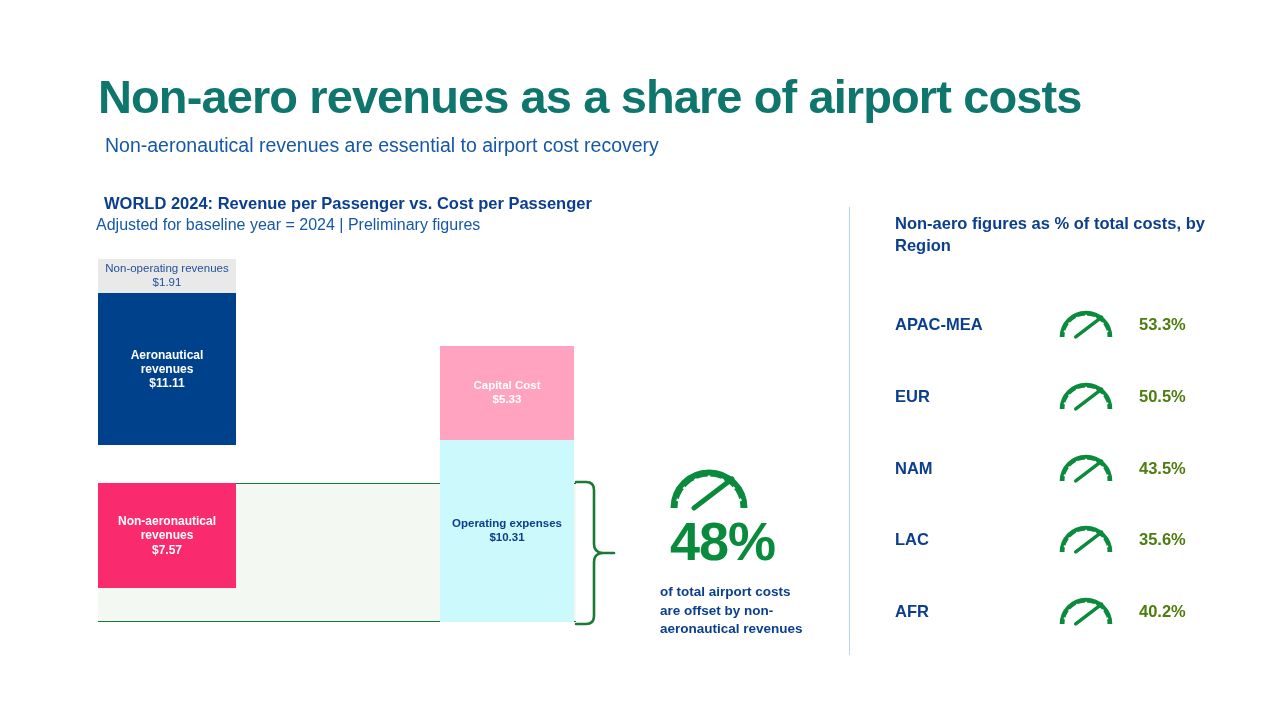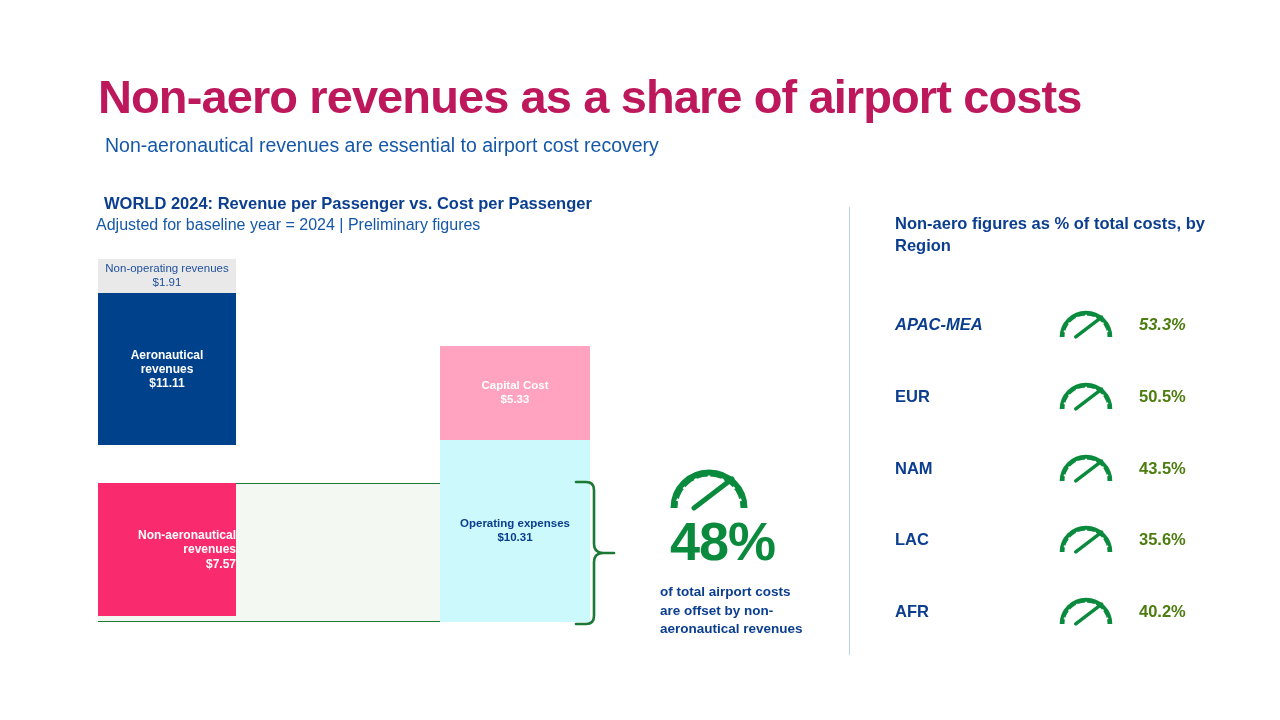--- a/index.html
+++ b/index.html
@@ -9,21 +9,21 @@
     font-family:"Liberation Sans", sans-serif;
     overflow:hidden;
     position:relative;
     -webkit-font-smoothing:antialiased;
   }
   .slide{position:absolute;left:0;top:0;width:1280px;height:720px;}
 
   
   .title{
     position:absolute;left:98px;top:72px;width:1100px;
-    font-size:47px;font-weight:bold;color:#be185d;
+    font-size:47px;font-weight:bold;color:#0f766e;
     letter-spacing:-0.9px;line-height:1.05;white-space:nowrap;
   }
   .subtitle{
     position:absolute;left:105px;top:134px;width:1050px;
     font-size:19.5px;font-weight:400;color:#1558a8;line-height:1.2;
     white-space:nowrap;
   }
 
   
   .chart-title{
@@ -138,28 +138,28 @@
     <div class="bar" style="left:98px;top:259px;width:138px;height:363px;border-radius:24px;">
       <div class="seg seg-nonop" style="top:0px;height:34px;">
         <span>Non-operating revenues</span>
         <span>$1.91</span>
       </div>
       <div class="seg seg-aero" style="top:34px;height:152px;">
         <span>Aeronautical</span>
         <span>revenues</span>
         <span>$11.11</span>
       </div>
-      <div class="seg seg-nonaero" style="top:224px;height:133px;align-items:flex-end;">
+      <div class="seg seg-nonaero" style="top:224px;height:105px;">
         <span>Non-aeronautical</span>
         <span>revenues</span>
         <span>$7.57</span>
       </div>
     </div>
 
-    <div class="bar" style="left:440px;top:346px;width:134px;height:276px;padding-left:16px;">
+    <div class="bar" style="left:440px;top:346px;width:134px;height:276px;">
       <div class="seg seg-capital" style="top:0px;height:94px;">
         <span>Capital Cost</span>
         <span>$5.33</span>
       </div>
       <div class="seg seg-opex" style="top:94px;height:182px;">
         <span>Operating expenses</span>
         <span>$10.31</span>
       </div>
     </div>
 
@@ -194,21 +194,21 @@
       </div>
     </div>
 
   </div>
 
   <div class="divider"></div>
 
   <div class="panel">
     <div class="panel-title">Non-aero figures as % of total costs, by Region</div>
 
-    <div class="region-row" style="top:92px;font-style:italic;">
+    <div class="region-row" style="top:92px;">
       <div class="region-name">APAC-MEA</div>
       <div class="region-gauge">
         <svg width="56" height="32" viewBox="0 0 82 46" fill="none">
           <path d="M6 42 A35 35 0 0 1 76 42" stroke="#0a8a3c" stroke-width="7" fill="none"></path>
           <g stroke="#ffffff" stroke-width="2.6">
             <path d="M8.6 33.5 l6.6 2.4"></path>
               <path d="M15.5 21.2 l5.3 4.6"></path>
             <path d="M27.2 12.6 l3 6.4"></path>
               <path d="M41 9.5 l0 7"></path>
             <path d="M54.8 12.6 l-3 6.4"></path>

